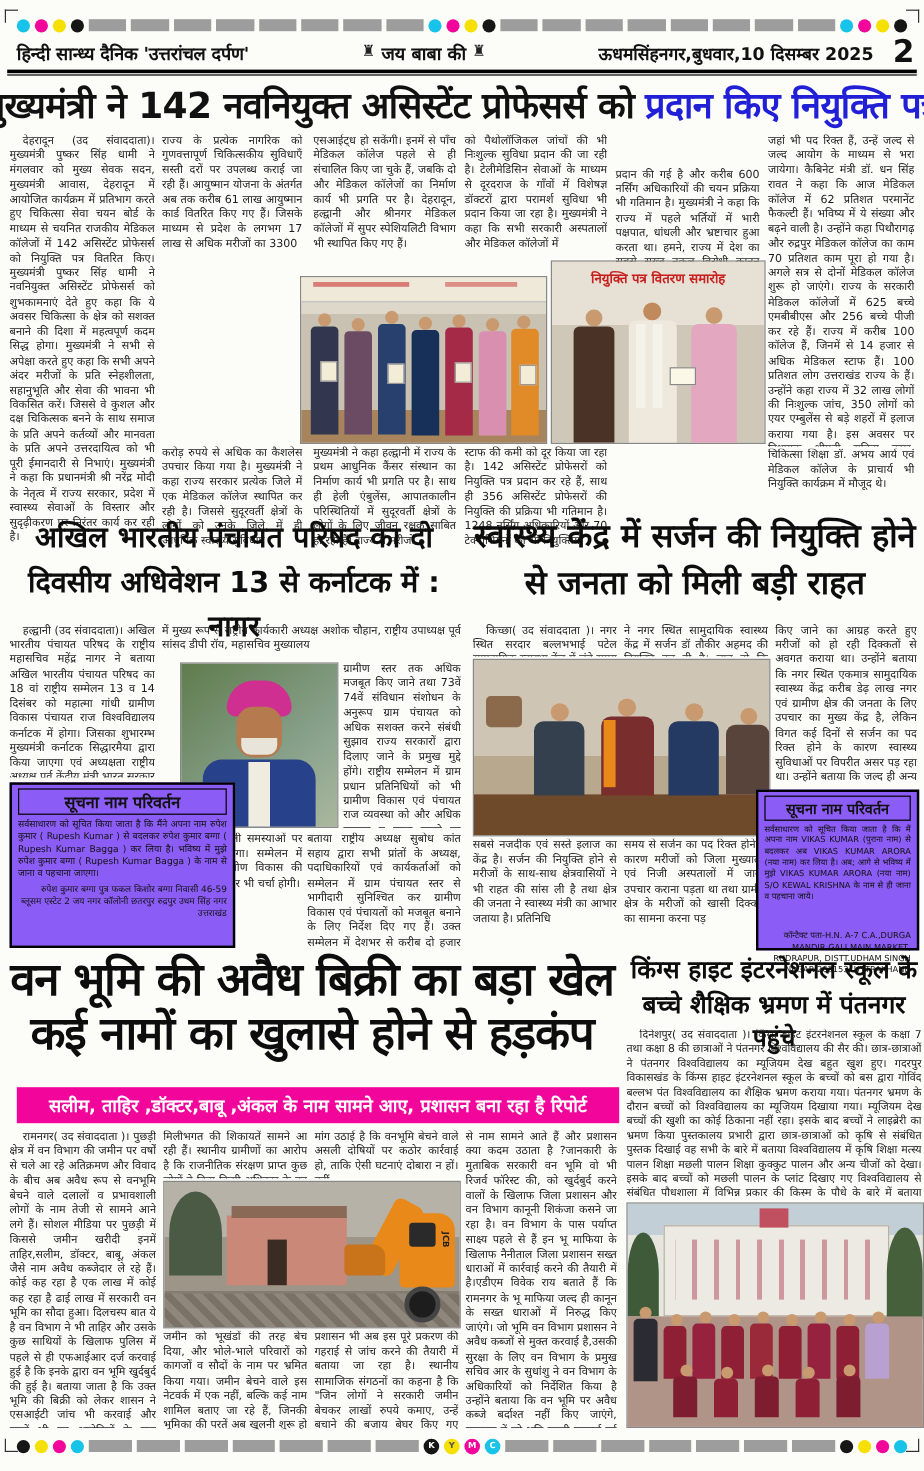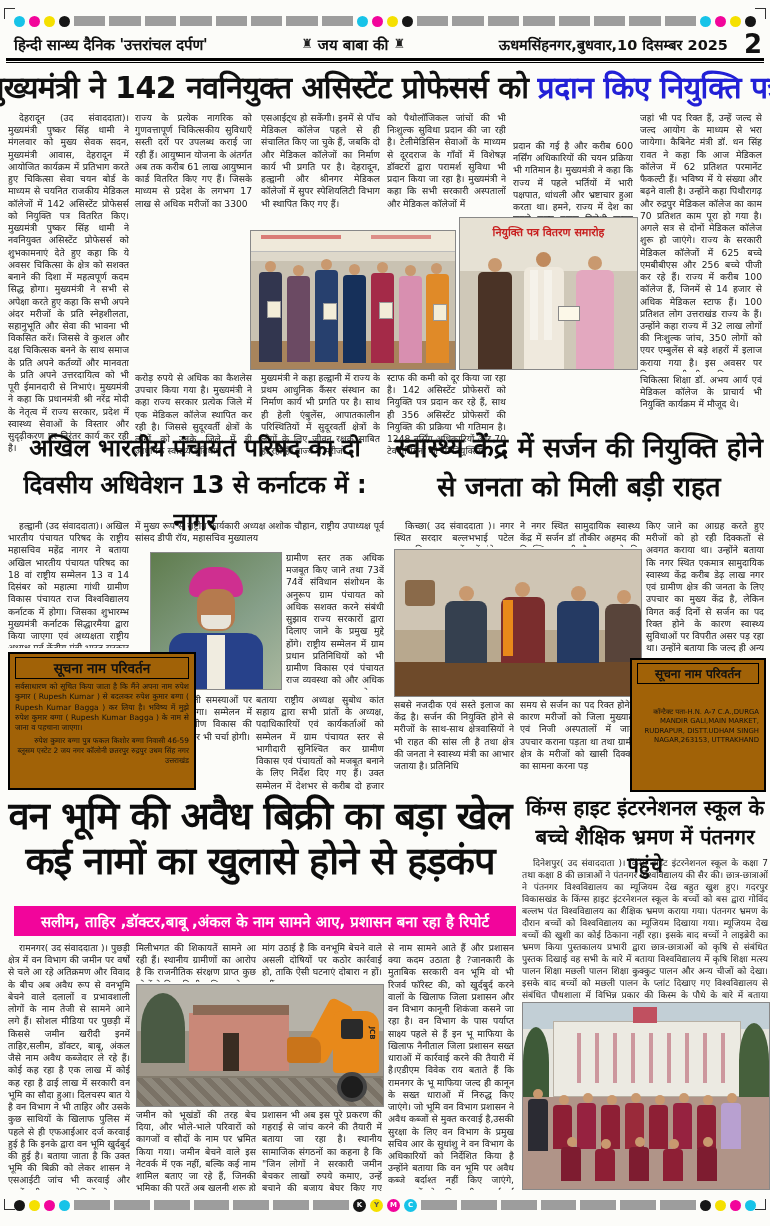--- a/index.html
+++ b/index.html
@@ -20,21 +20,21 @@
   .pnum{font-weight:bold;font-size:26px;margin-left:16px;}
   .rule{position:absolute;left:6px;right:6px;background:#000;}
   .h1line{position:absolute;left:0;right:0;top:64px;height:44px;display:flex;justify-content:center;
           align-items:center;gap:9px;font-weight:bold;font-size:30px;letter-spacing:-0.5px;white-space:nowrap;}
   .h-blue{color:#2220d6;}
   .h2{position:absolute;font-weight:bold;text-align:center;color:#0d0d0d;}
   .photo{position:absolute;overflow:hidden;background:#cfc9bd;border:1px solid #888;}
   .head-c{position:absolute;border-radius:50%;background:#c9996f;}
   .strap{position:absolute;background:#f2059b;color:#fff;font-weight:bold;font-size:15px;
          display:flex;align-items:center;justify-content:center;white-space:nowrap;}
-  .notice{position:absolute;border:2.5px solid #000;background:#a16207;padding:3px 5px;box-sizing:border-box;}
+  .notice{position:absolute;border:2.5px solid #000;background:#8b5cf6;padding:3px 5px;box-sizing:border-box;}
   .ntitle{border:1.5px solid #000;font-weight:bold;font-size:13.5px;text-align:center;padding:1px 0;margin-bottom:3px;}
   .nbody{font-size:7.6px;line-height:1.35;text-align:justify;}
   .nsig{font-size:7.4px;line-height:1.35;text-align:right;margin-top:3px;}
   .cmyk-circ{width:13px;height:13px;border-radius:50%;display:flex;align-items:center;justify-content:center;
              font-size:7px;font-weight:bold;color:#fff;flex:0 0 auto;}
   .corner{position:absolute;width:10px;height:10px;border:0 solid #333;}
 </style>
 </head>
 <body>
 
@@ -176,20 +176,21 @@
   <div class="bt" style="left:520px;top:699px;width:120px;height:94px;">समय से सर्जन का पद रिक्त होने के कारण मरीजों को जिला मुख्यालय एवं निजी अस्पतालों में जाकर उपचार कराना पड़ता था तथा ग्रामीण क्षेत्र के मरीजों को खासी दिक्कतों का सामना करना पड़</div>
   <div class="bt" style="left:646px;top:520px;width:118px;height:134px;">किए जाने का आग्रह करते हुए मरीजों को हो रही दिक्कतों से अवगत कराया था। उन्होंने बताया कि नगर स्थित एकमात्र सामुदायिक स्वास्थ्य केंद्र करीब डेढ़ लाख नगर एवं ग्रामीण क्षेत्र की जनता के लिए उपचार का मुख्य केंद्र है, लेकिन विगत कई दिनों से सर्जन का पद रिक्त होने के कारण स्वास्थ्य सुविधाओं पर विपरीत असर पड़ रहा था। उन्होंने बताया कि जल्द ही अन्य रिक्त पदों पर भी चिकित्सकों की नियुक्ति कराने का प्रयास किया जा रहा है तथा इस संबंध में उनकी स्वास्थ्य मंत्री डॉ रावत से विस्तार से वार्ता हुई है।</div>
 
   <div class="notice" style="left:8px;top:652px;width:188px;height:138px;">
     <div class="ntitle">सूचना नाम परिवर्तन</div>
     <div class="nbody">सर्वसाधारण को सूचित किया जाता है कि मैंने अपना नाम रुपेश कुमार ( Rupesh Kumar ) से बदलकर रुपेश कुमार बग्गा ( Rupesh Kumar Bagga )  कर लिया है। भविष्य में मुझे रुपेश कुमार बग्गा ( Rupesh Kumar Bagga )  के नाम से जाना व पहचाना जाएगा।</div>
     <div class="nsig">रुपेश कुमार बग्गा पुत्र फकल किशोर बग्गा निवासी 46-59 ब्लूसम एस्टेट 2 जय नगर कॉलोनी छतरपुर रुद्रपुर उधम सिंह नगर उत्तराखंड</div>
   </div>
   <div class="notice" style="left:630px;top:658px;width:136px;height:134px;">
     <div class="ntitle" style="font-size:12px;">सूचना नाम परिवर्तन</div>
+    <div class="nbody" style="font-size:6.9px;">सर्वसाधारण को सूचित किया जाता है कि मैं अपना नाम VIKAS KUMAR (पुराना नाम) से बदलकर अब VIKAS KUMAR ARORA (नया नाम) कर लिया है। अब; आगे से भविष्य में मुझे VIKAS KUMAR ARORA (नया नाम) S/O KEWAL KRISHNA के नाम से ही जाना व पहचाना जाये।</div>
     <div class="nsig" style="font-size:6.9px;margin-top:24px;">कॉन्टैक्ट पता-H.N. A-7 C.A.,DURGA MANDIR GALI,MAIN MARKET, RUDRAPUR, DISTT.UDHAM SINGH NAGAR,263153, UTTRAKHAND</div>
   </div>
 
   <div class="h2" style="left:0;top:794px;width:520px;font-size:38px;line-height:1.18;letter-spacing:-1px;">
     <div>वन भूमि की अवैध बिक्री का बड़ा खेल</div>
     <div>कई नामों का खुलासे होने से हड़कंप</div>
   </div>
   <div class="strap" style="left:14px;top:906px;width:502px;height:30px;">सलीम, ताहिर ,डॉक्टर,बाबू ,अंकल के नाम सामने आए, प्रशासन बना रहा है रिपोर्ट</div>
   <div class="bt ind" style="left:8px;top:942px;width:122px;height:248px;">रामनगर( उद संवाददाता )। पुछड़ी क्षेत्र में वन विभाग की जमीन पर वर्षों से चले आ रहे अतिक्रमण और विवाद के बीच अब अवैध रूप से वनभूमि बेचने वाले दलालों व प्रभावशाली लोगों के नाम तेजी से सामने आने लगे हैं। सोशल मीडिया पर पुछड़ी में किससे जमीन खरीदी इनमें ताहिर,सलीम, डॉक्टर, बाबू, अंकल जैसे नाम अवैध कब्जेदार ले रहे हैं।कोई कह रहा है एक लाख में कोई कह रहा है ढाई लाख में सरकारी वन भूमि का सौदा हुआ। दिलचस्प बात ये है वन विभाग ने भी ताहिर और उसके कुछ साथियों के खिलाफ पुलिस में पहले से ही एफआईआर दर्ज करवाई हुई है कि इनके द्वारा वन भूमि खुर्दबुर्द की हुई है। बताया जाता है कि उक्त भूमि की बिक्री को लेकर शासन ने एसआईटी जांच भी करवाई और इसमें भी इन आरोपियों के नाम सामने आए थे। सूत्रों के अनुसार, वन विभाग की जमीन को निजी संपत्ति बताकर रकम वसूलने का गोरखधंधा वर्षों से चल रहा था, जिसमें कई लोगों की</div>
   <div class="bt" style="left:136px;top:942px;width:120px;height:40px;">मिलीभगत की शिकायतें सामने आ रही हैं। स्थानीय ग्रामीणों का आरोप है कि राजनीतिक संरक्षण प्राप्त कुछ लोगों ने बिना किसी अधिकार के वन विभाग की</div>

